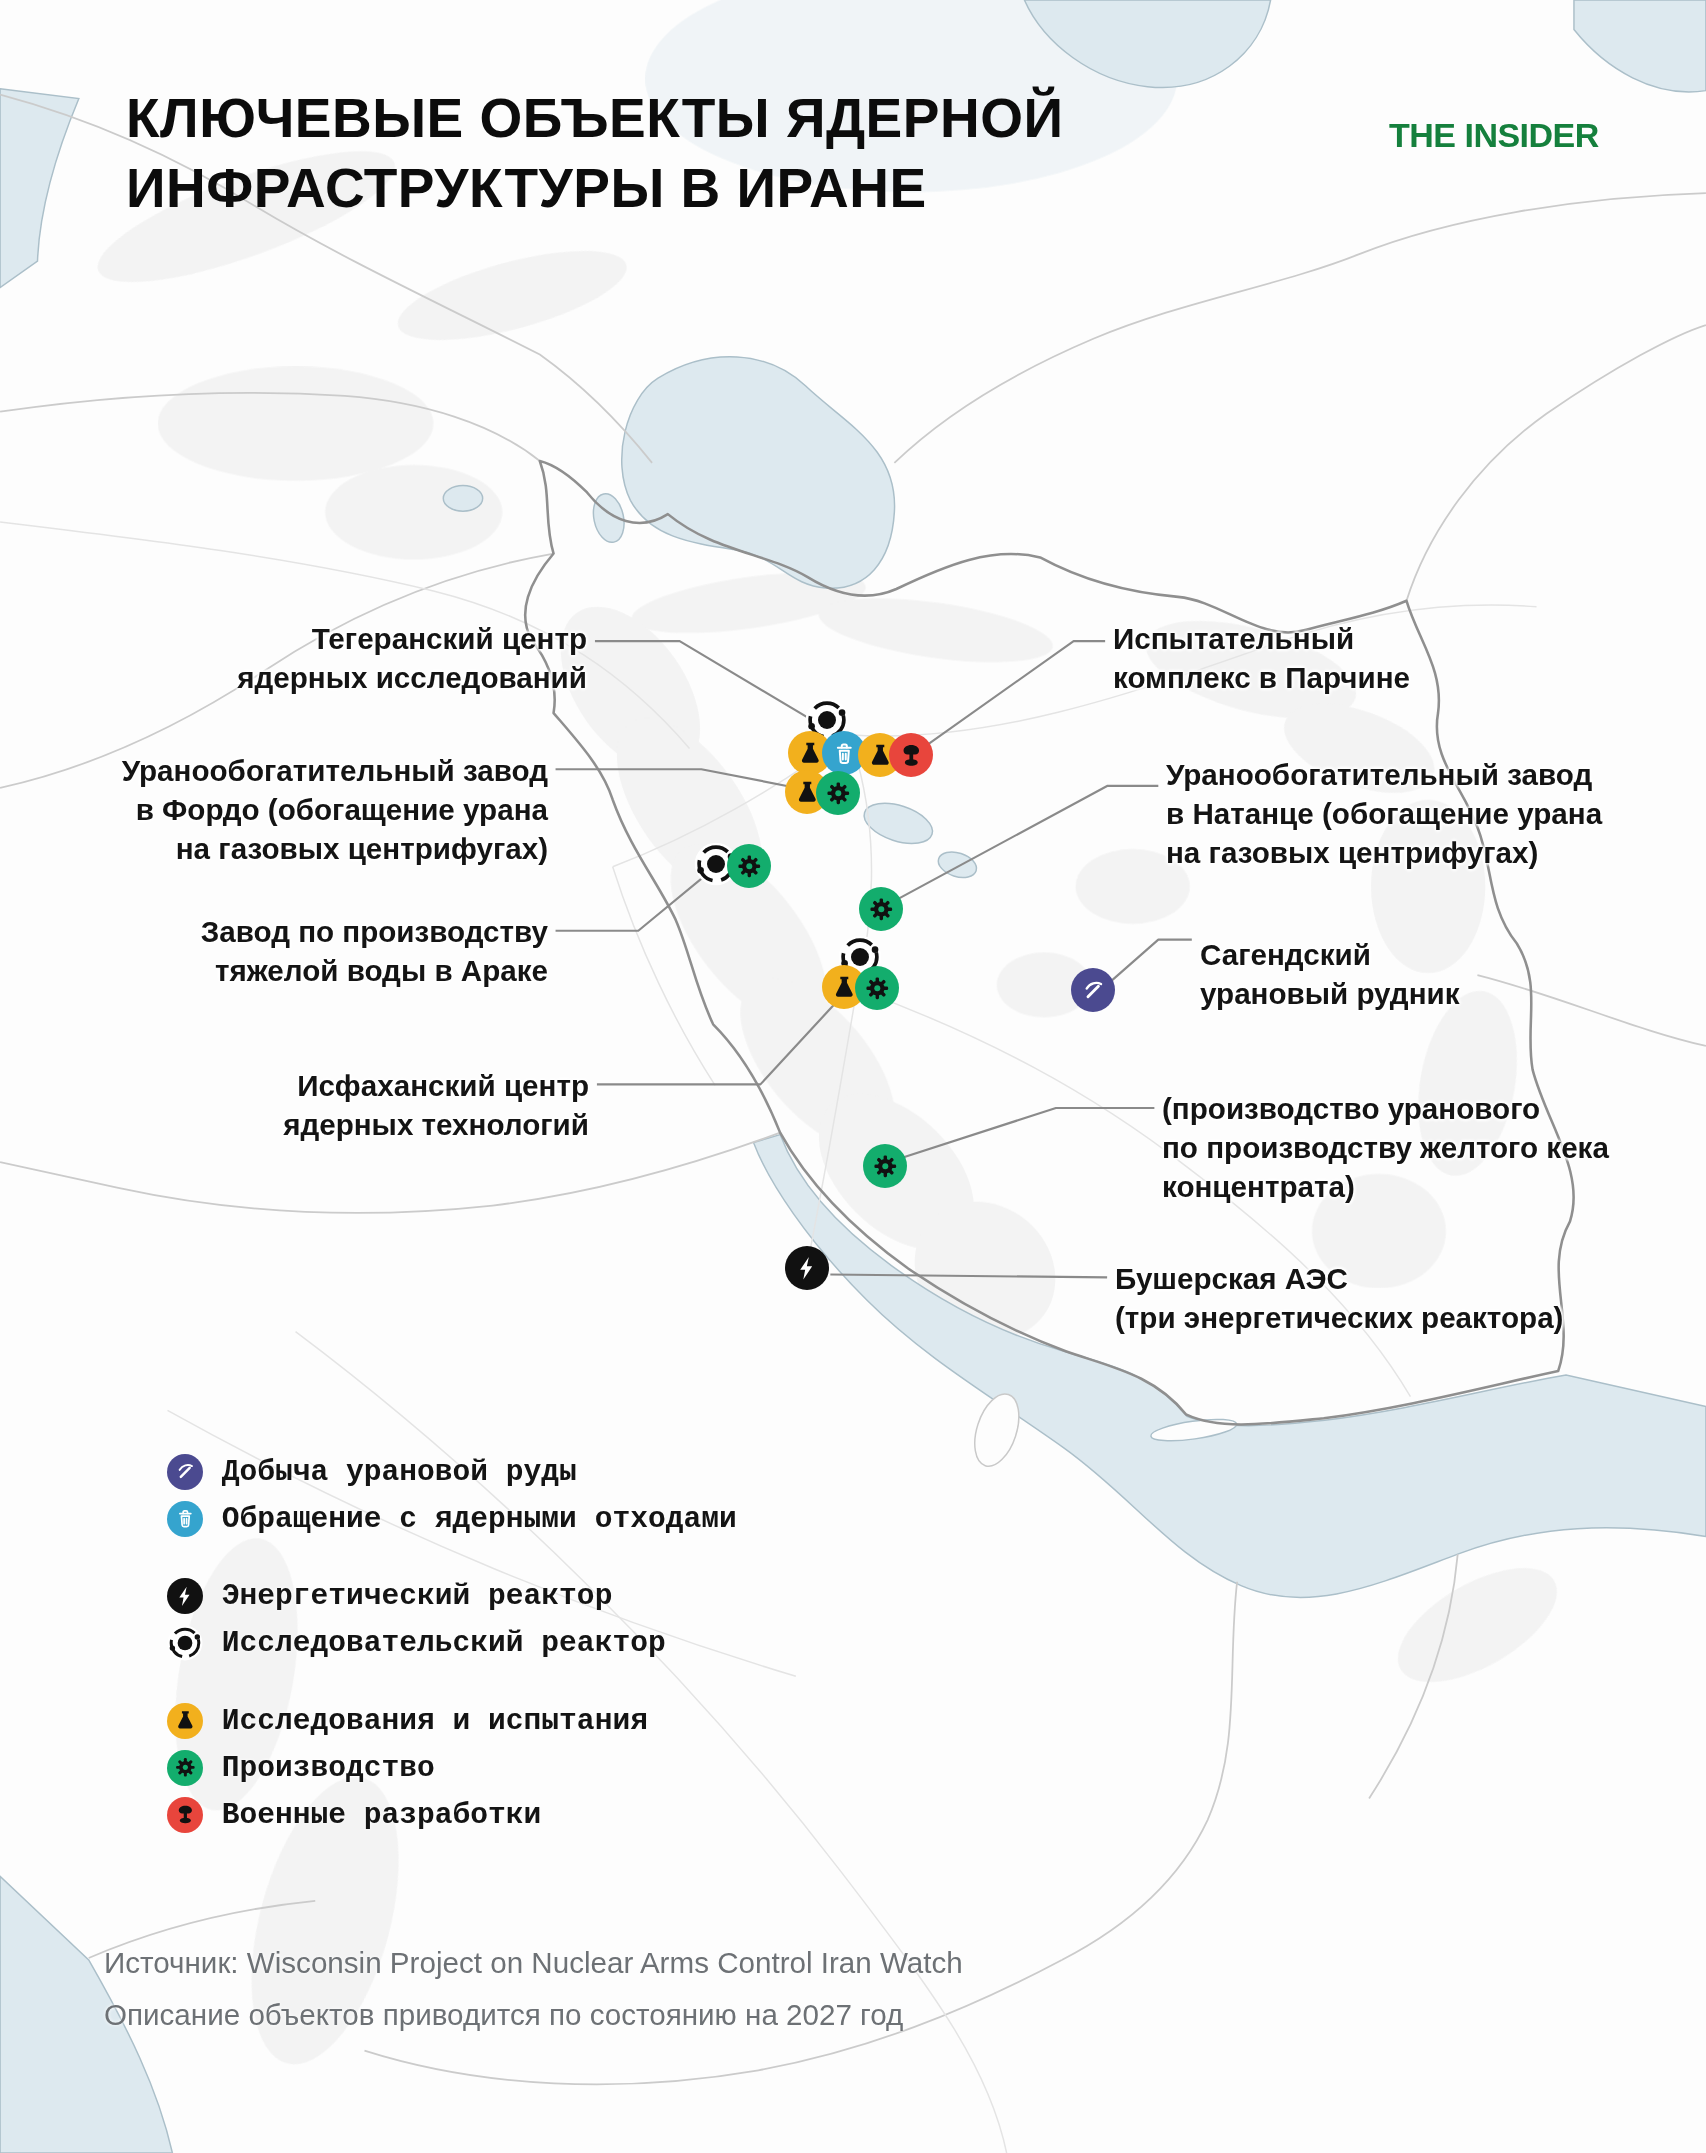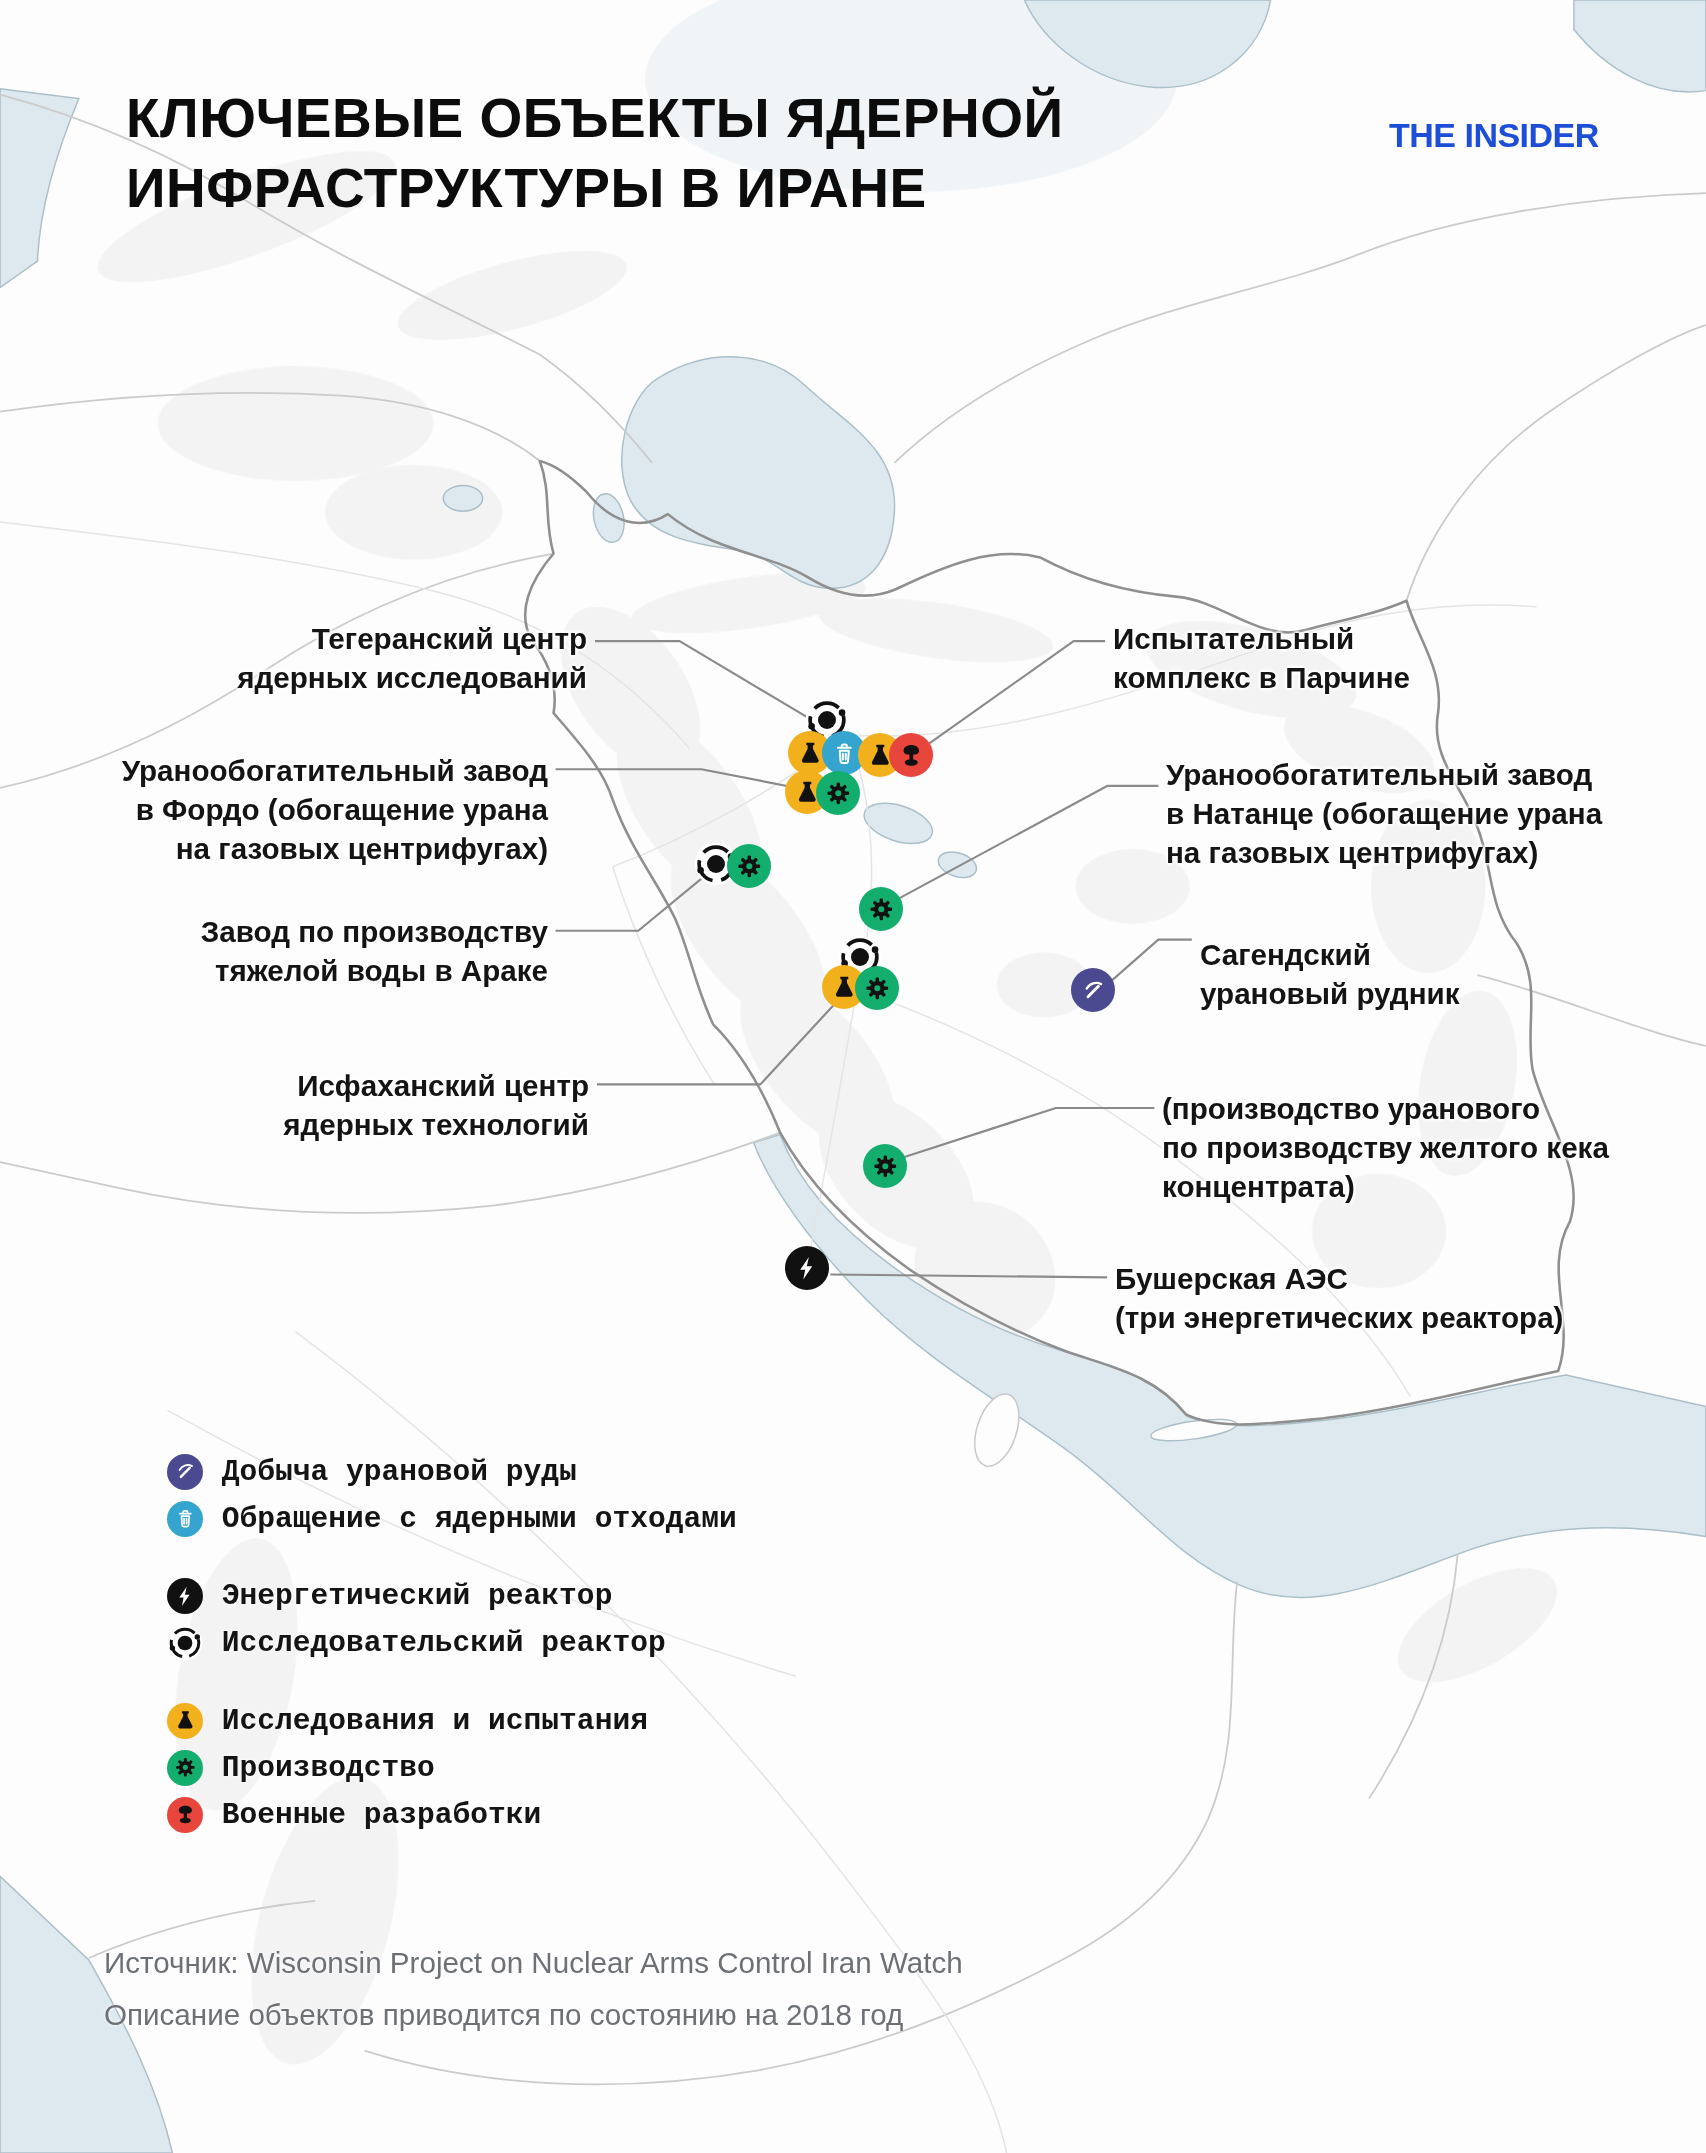--- a/index.html
+++ b/index.html
@@ -3,21 +3,21 @@
 <meta charset="utf-8">
 <style>
   html,body{margin:0;padding:0;background:#fff;}
   .page{position:relative;width:1706px;height:2153px;overflow:hidden;background:#fdfdfd;
         font-family:"Liberation Sans","DejaVu Sans",sans-serif;}
   .map-svg{position:absolute;left:0;top:0;width:1706px;height:2153px;}
   #leader-svg{position:absolute;left:0;top:0;width:1706px;height:2153px;pointer-events:none;}
   #leader-svg polyline{fill:none;stroke:var(--leader,#8a8a8a);stroke-width:2.2px;stroke-linejoin:round;}
   .title{position:absolute;left:126px;top:83px;color:#0c0c0c;font-weight:bold;
          font-size:55px;line-height:70px;letter-spacing:0.5px;white-space:nowrap;}
-  .logo{position:absolute;left:1389px;top:116px;color:#1d4ed8;font-weight:bold;
+  .logo{position:absolute;left:1389px;top:116px;color:#15803d;font-weight:bold;
         font-size:34px;letter-spacing:-0.5px;white-space:nowrap;}
   .map-label{position:absolute;font-size:29.6px;font-weight:bold;line-height:39px;color:#141414;
              white-space:nowrap;
              text-shadow:-2px 0 3px #fff,2px 0 3px #fff,0 2px 3px #fff,0 -2px 3px #fff;}
   .map-label.right{text-align:right;}
   .marker{position:absolute;width:44px;height:44px;border-radius:50%;background:var(--bg,#ccc);
           display:flex;align-items:center;justify-content:center;transform:translate(-50%,-50%);}
   .marker svg{width:26.6px;height:26.6px;display:block;}
   .marker.research_reactor{background:transparent;}
   .marker.research_reactor svg{width:44px;height:44px;}
@@ -362,17 +362,17 @@
               <use href="#sym-military"></use>
             </svg>
           </div>
           <div class="legend-label">Военные разработки</div>
         </div>
       </div>
     </div>
 
   <div class="source">
     <div>Источник: Wisconsin Project on Nuclear Arms Control Iran Watch</div>
-    <div>Описание объектов приводится по состоянию на 2018 год</div>
+    <div>Описание объектов приводится по состоянию на 2027 год</div>
   </div>
 
 </div>
 
 
 </body></html>

